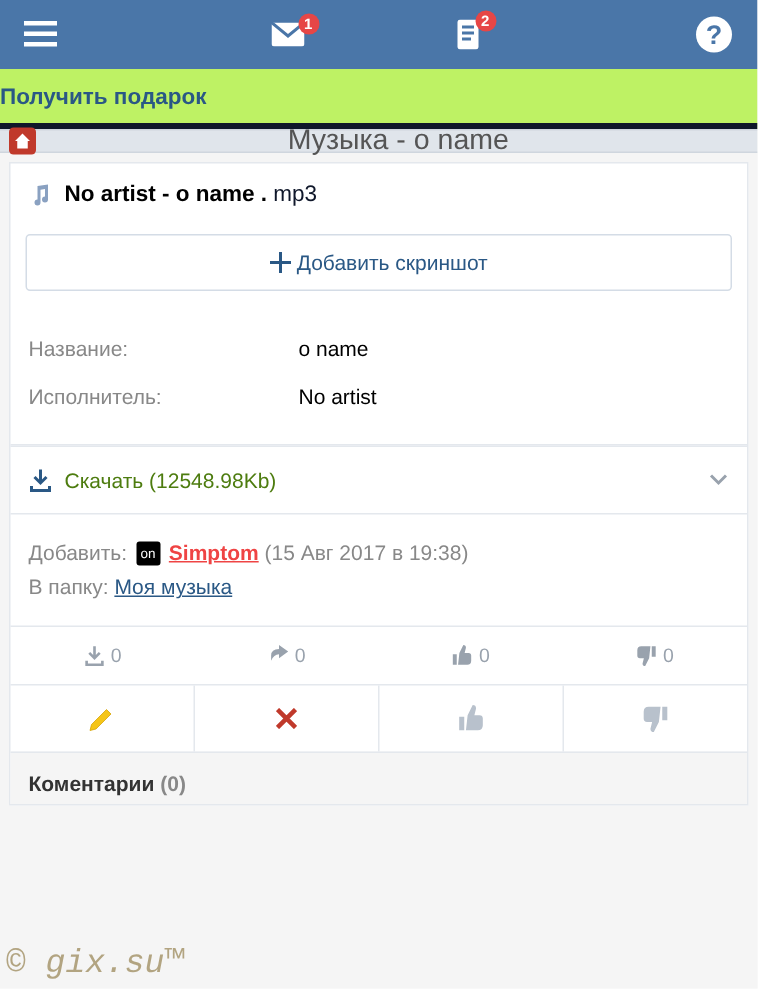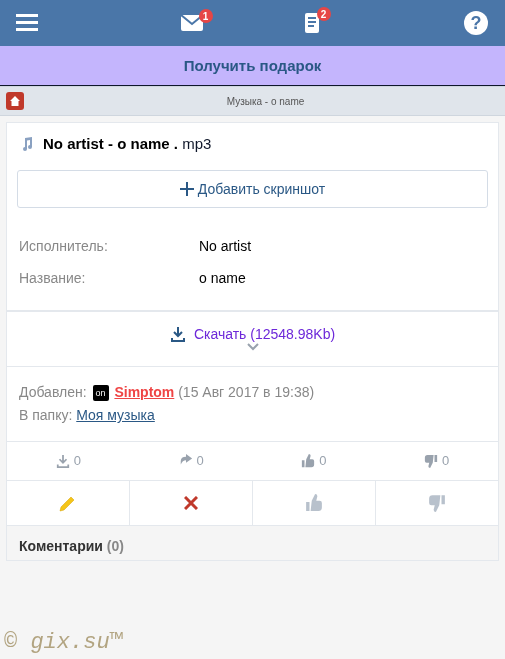--- a/index.html
+++ b/index.html
@@ -5,24 +5,24 @@
   * { box-sizing: border-box; margin: 0; padding: 0; }
   body { font-family: Arial, Helvetica, sans-serif; font-size: 14px; background: #f5f5f5; }
   .app { width: 505px; height: 659px; background: #f5f5f5; position: relative; overflow: hidden; }
   
   .topbar { height: 46px; background: #4a76a8; display: flex; align-items: center; justify-content: space-between; padding: 0 16px; }
   .topbar-left, .topbar-center, .topbar-right { display: flex; align-items: center; gap: 60px; }
   .topbar-center { gap: 100px; }
   .icon-wrap { position: relative; color: white; display: flex; }
   .badge { position: absolute; top: -6px; right: -10px; background: #e64646; color: white; font-size: 10px; border-radius: 8px; min-width: 14px; height: 14px; display: flex; align-items: center; justify-content: center; padding: 0 3px; font-weight: bold; }
   
-  .gift-bar { height: 40px; background: #c4b5fd; display: flex; align-items: center; justify-content: center; border-bottom: 1px solid #0f172a; }
+  .gift-bar { height: 40px; background: #bef264; display: flex; align-items: center; justify-content: flex-start; border-bottom: 4px solid #0f172a; }
   .gift-bar a { color: #2a5885; font-weight: bold; font-size: 15px; text-decoration: none; }
   
-  .crumb-bar { height: 30px; background: #e0e5eb; border-top: 1px solid #cfd6de; border-bottom: 1px solid #cfd6de; display: flex; align-items: center; padding: 0 6px; color: #555; font-size: 10px; }
+  .crumb-bar { height: 16px; background: #e0e5eb; border-top: 1px solid #cfd6de; border-bottom: 1px solid #cfd6de; display: flex; align-items: center; padding: 0 6px; color: #555; font-size: 19px; }
   .crumb-icon { width: 18px; height: 18px; background: #c0392b; border-radius: 3px; display: flex; align-items: center; justify-content: center; margin-right: 8px; color: white; font-size: 11px; }
   .crumb-text { flex: 1; text-align: center; }
   
   .content { background: #fff; margin: 6px 6px; border: 1px solid #e4e8ed; }
   
   .track-title { padding: 12px 12px; display: flex; align-items: center; gap: 8px; }
   .track-title .text { font-size: 15px; }
   .track-title .bold { font-weight: bold; color: #000; }
   .track-title .ext { color: #0f172a; }
   
@@ -36,21 +36,21 @@
   .hr { border: none; border-top: 1px solid #e4e8ed; }
   
   .player { padding: 18px 12px; display: flex; align-items: center; gap: 10px; }
   .play-btn { width: 0; height: 0; border-left: 16px solid #2a5885; border-top: 10px solid transparent; border-bottom: 10px solid transparent; cursor: pointer; }
   .progress { flex: 1; height: 8px; background: #d9e1ea; border-radius: 4px; position: relative; }
   .progress-fill { position: absolute; left: 0; top: 0; bottom: 0; width: 1%; background: #2a5885; border-radius: 4px; }
   .time { color: #000; font-size: 14px; min-width: 34px; }
   .volume { width: 50px; height: 10px; background: #d9e1ea; border-radius: 5px; position: relative; }
   .volume-fill { position: absolute; left: 0; top: 0; bottom: 0; width: 65%; background: #2a5885; border-radius: 5px; }
   
-  .download-row { padding: 14px 12px; display: flex; align-items: center; justify-content: space-between; color: #6d28d9; flex-direction: column; }
+  .download-row { padding: 14px 12px; display: flex; align-items: center; justify-content: space-between; color: #4d7c0f; }
   .download-left { display: flex; align-items: center; gap: 8px; cursor: pointer; }
   .chevron { color: #99a2ad; cursor: pointer; }
   
   .added-block { padding: 14px 12px; color: #888; line-height: 1.6; }
   .added-block .label { color: #888; }
   .added-block .on-badge { display: inline-block; background: #000000; color: white; font-size: 9px; padding: 1px 3px; border-radius: 2px; vertical-align: middle; margin: 3px 2px; }
   .added-block .user { color: #ef4444; font-weight: bold; }
   .added-block .date { color: #888; }
   .added-block .folder { color: #2a5885; }
   
@@ -137,26 +137,26 @@
     <div class="add-screenshot">
       <svg width="14" height="14" viewBox="0 0 14 14">
           <rect x="6" y="0" width="2" height="14" fill="#2a5885"></rect>
           <rect x="0" y="6" width="14" height="2" fill="#2a5885"></rect>
         </svg>
       <span>Добавить скриншот</span>
     </div>
 
     <div class="meta">
       <div class="meta-row">
+        <div class="meta-label">Название:</div>
+        <div class="meta-value">o name</div>
+      </div>
+      <div class="meta-row">
         <div class="meta-label">Исполнитель:</div>
         <div class="meta-value">No artist</div>
-      </div>
-      <div class="meta-row">
-        <div class="meta-label">Название:</div>
-        <div class="meta-value">o name</div>
       </div>
     </div>
 
     <hr class="hr">
 
 
     <hr class="hr">
 
     <div class="download-row">
       <div class="download-left">
@@ -169,21 +169,21 @@
         <svg width="14" height="10" viewBox="0 0 14 10">
             <path d="M2 2 L7 7 L12 2" stroke="#99a2ad" stroke-width="2" fill="none"></path>
           </svg>
       </div>
     </div>
 
     <hr class="hr">
 
     <div class="added-block">
       <div>
-        <span class="label">Добавлен:</span>
+        <span class="label">Добавить:</span>
         <span class="on-badge">on</span>
         <a href="#" class="user">Simptom</a>
         <span class="date">(15 Авг 2017 в 19:38)</span>
       </div>
       <div>
         <span class="label">В папку:</span>
         <a href="#" class="folder">Моя музыка</a>
       </div>
     </div>
 

